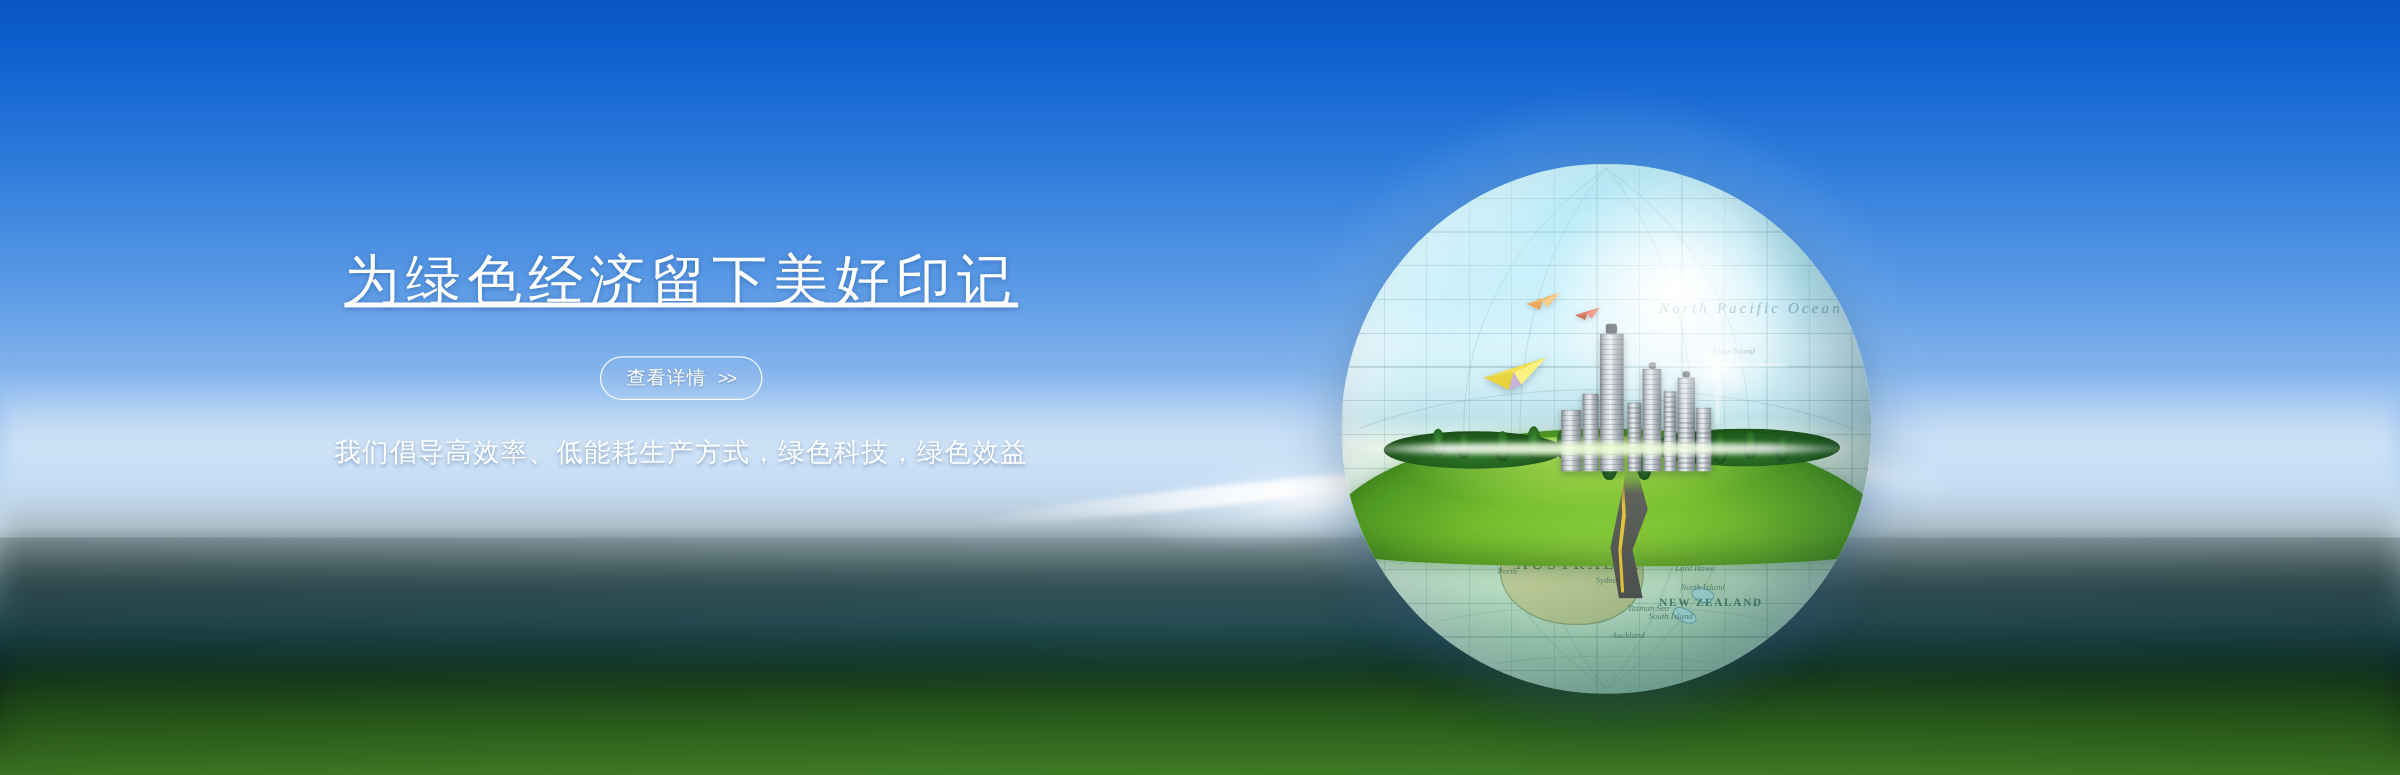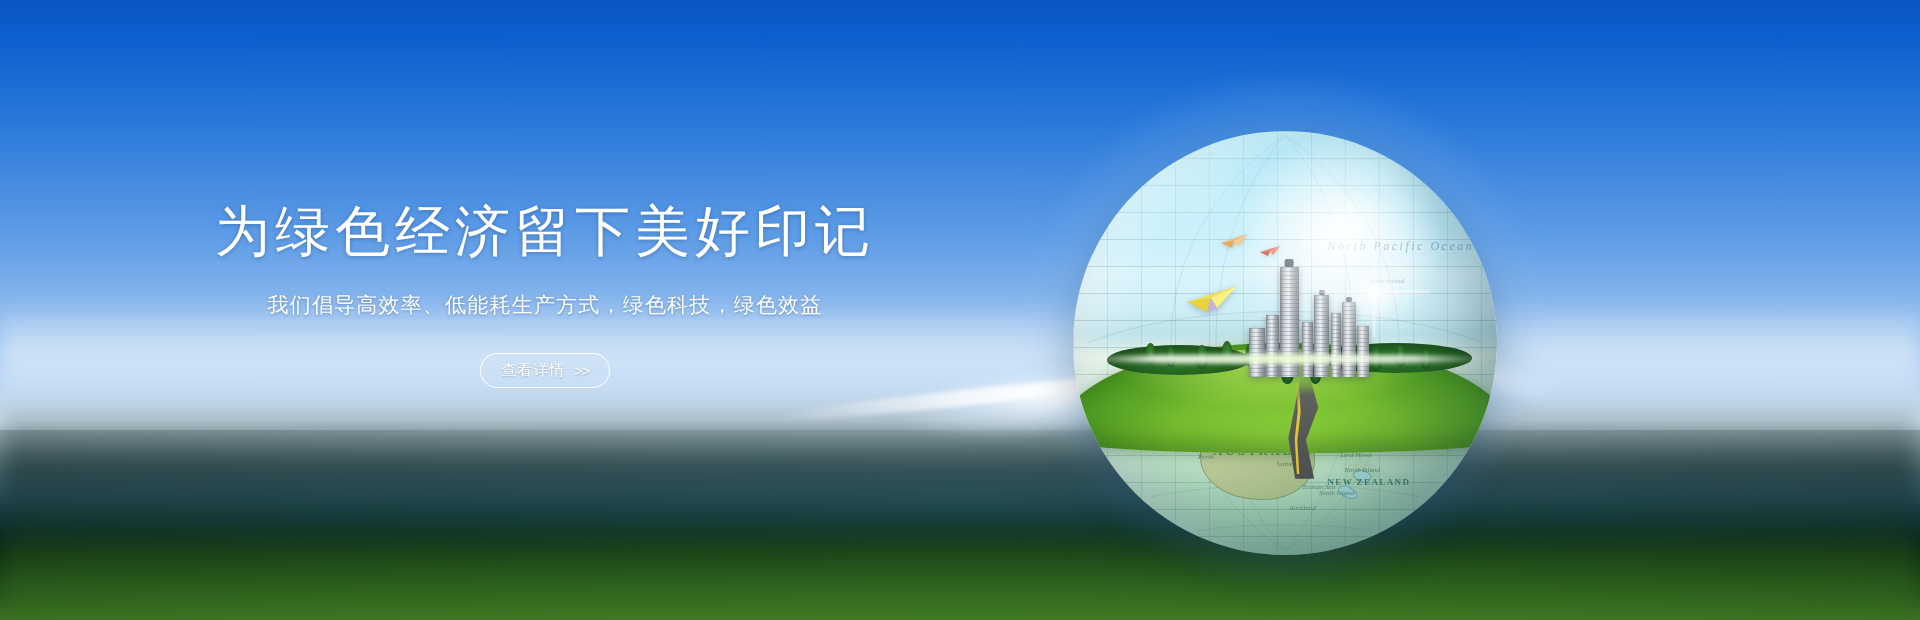--- a/index.html
+++ b/index.html
@@ -53,23 +53,24 @@
     background:radial-gradient(ellipse 60% 100% at 50% 40%, rgba(0,0,0,0) 0%, rgba(0,0,0,.18) 100%);
     pointer-events:none;
   }
 
   
   #copy {
     position:absolute; left:150px; top:200px; width:790px;
     text-align:center; z-index:6;
   }
   #headline {
-    font-size:55px; font-weight:300; color:#ffffff; letter-spacing:5px;
+    font-size:44px; font-weight:300; color:#ffffff; letter-spacing:5px;
     line-height:1.15; text-shadow:0 1px 4px rgba(10,50,110,.35);
     white-space:nowrap;
+    text-decoration:underline;
   }
   #subtitle {
     margin-top:28px; font-size:21px; font-weight:400; color:#ffffff;
     letter-spacing:1.2px; text-shadow:0 1px 3px rgba(10,50,110,.35);
     white-space:nowrap;
   }
   #cta-wrap { margin-top:34px; display:flex; justify-content:center; }
   #cta {
     display:inline-flex; align-items:center; justify-content:center; gap:9px;
     min-width:116px; height:35px; padding:0 20px;
@@ -289,27 +290,27 @@
 
 <div id="banner">
 
   <div class="haze haze-white"></div>
   <div class="haze haze-dark"></div>
   <div class="haze haze-green"></div>
   <div class="ground-vignette"></div>
 
   <div id="copy">
     <div id="headline">为绿色经济留下美好印记</div>
-    <div id="subtitle">我们倡导高效率、低能耗生产方式，绿色科技，绿色效益</div>
     <div id="cta-wrap">
       <button id="cta">
         <span>查看详情</span>
         <span id="cta-arrow">&gt;&gt;</span>
       </button>
     </div>
+    <div id="subtitle">我们倡导高效率、低能耗生产方式，绿色科技，绿色效益</div>
   </div>
 
   <div id="globe-stage">
     <div id="globe-glow"></div>
 
     <div class="swoosh" id="swoosh-left"></div>
     <div class="swoosh" id="swoosh-left-core"></div>
     <div class="swoosh" id="swoosh-right"></div>
 
     <div id="globe">

